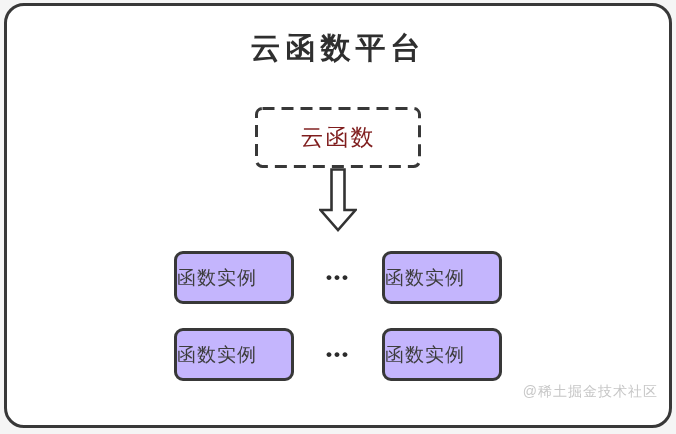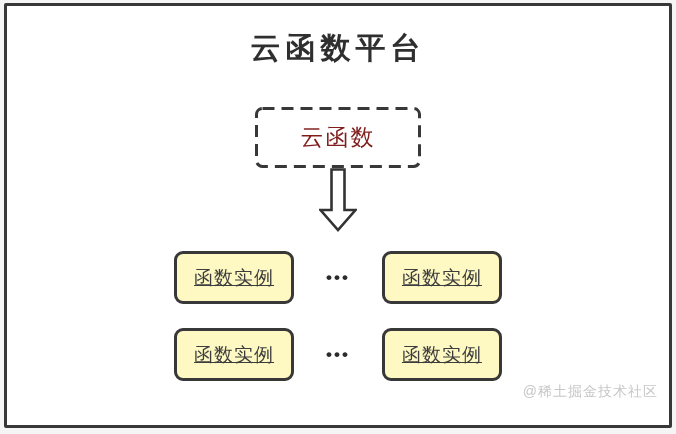--- a/index.html
+++ b/index.html
@@ -13,21 +13,21 @@
   }
   .card {
     position: absolute;
     left: 4px;
     top: 3px;
     width: 668px;
     height: 425px;
     box-sizing: border-box;
     background: #ffffff;
     border: 3px solid #383838;
-    border-radius: 2px;
+    border-radius: 20px;
   }
   .title {
     position: absolute;
     top: 22px;
     left: 0;
     right: 0;
     text-align: center;
     font-size: 30px;
     font-weight: bold;
     letter-spacing: 5px;
@@ -81,31 +81,29 @@
     align-items: center;
     justify-content: center;
     gap: 32px;
   }
   .row.row-1 { top: 245px; }
   .row.row-2 { top: 322px; }
   .ibox {
     width: 120px;
     height: 53px;
     box-sizing: border-box;
-    background: #fef9c3;
+    background: #c4b5fd;
     border: 3px solid #383838;
     border-radius: 9px;
     display: flex;
     align-items: center;
-    justify-content: center;
     font-size: 19px;
     letter-spacing: 1px;
     color: #3d3d3d;
     white-space: nowrap;
-    text-decoration: underline;
   }
   .dots {
     font-size: 17px;
     font-weight: bold;
     letter-spacing: 2px;
     line-height: 1;
     color: #2b2b2b;
   }
   .watermark {
     position: absolute;

